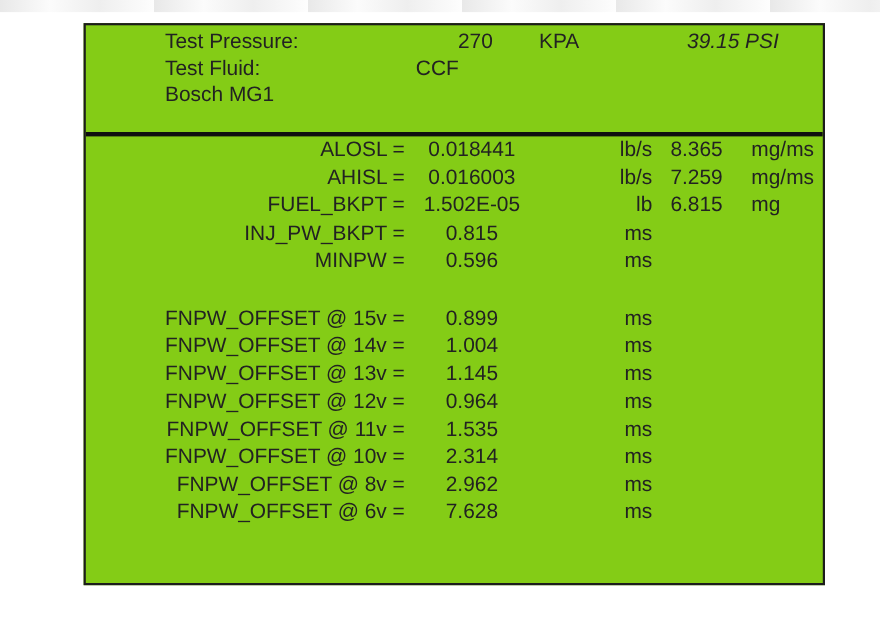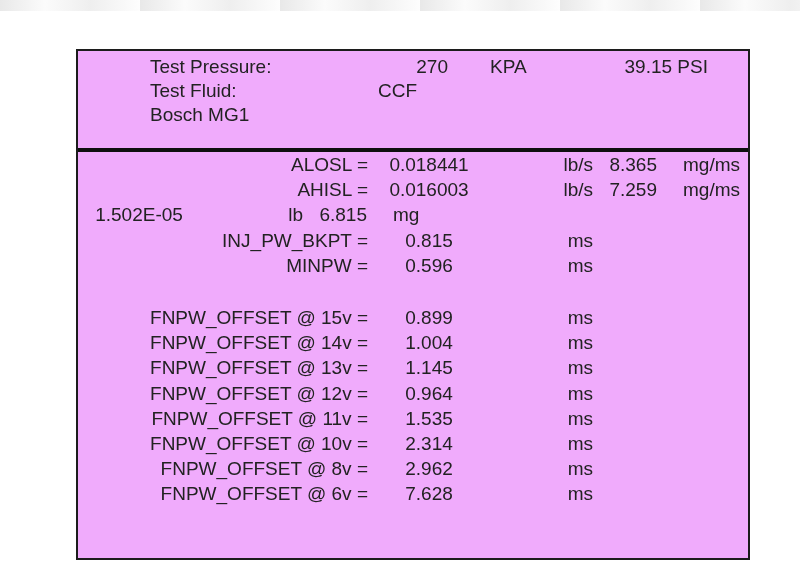--- a/index.html
+++ b/index.html
@@ -27,43 +27,42 @@
       rgba(200,200,200,0.30) 90px, rgba(240,240,240,0.10) 140px);
   }
   .report-box {
     position: absolute;
     left: 76px;
     top: 21px;
     width: 674px;
     height: 511px;
     border: 2px solid #1c1c1c;
     box-sizing: border-box;
-    background: #f0abfc;
+    background: #84cc16;
     overflow: hidden;
-    margin-top: 28px;
   }
   
   .header-sec {
     height: 97px;
     box-sizing: border-box;
     padding-top: 4px;
   }
   .hrow {
     display: flex;
     height: 24px;
     line-height: 24px;
     padding-left: 72px;
     padding-right: 40px;
     white-space: nowrap;
   }
   .h-label { width: 228px; text-align: left; }
   .h-value { width: 70px; }
   .h-value.num { text-align: right; }
   .h-unit  { margin-left: 42px; }
-  .h-extra { margin-left: auto; text-align: center; }
+  .h-extra { margin-left: auto; text-align: center; font-style: italic; }
   
   .divider {
     height: 4px;
     background: #0f0f0f;
   }
   
   .body-sec {
   }
   .prow {
     display: flex;
@@ -118,20 +117,21 @@
         <span class="c-unit2">mg/ms</span>
       </div>
       <div class="prow">
         <span class="c-label">AHISL =</span>
         <span class="c-value">0.016003</span>
         <span class="c-unit">lb/s</span>
         <span class="c-value2">7.259</span>
         <span class="c-unit2">mg/ms</span>
       </div>
       <div class="prow">
+        <span class="c-label">FUEL_BKPT =</span>
         <span class="c-value">1.502E-05</span>
         <span class="c-unit">lb</span>
         <span class="c-value2">6.815</span>
         <span class="c-unit2">mg</span>
       </div>
       <div class="prow">
         <span class="c-label">INJ_PW_BKPT =</span>
         <span class="c-value">0.815</span>
         <span class="c-unit">ms</span>
         <span class="c-value2"></span>

